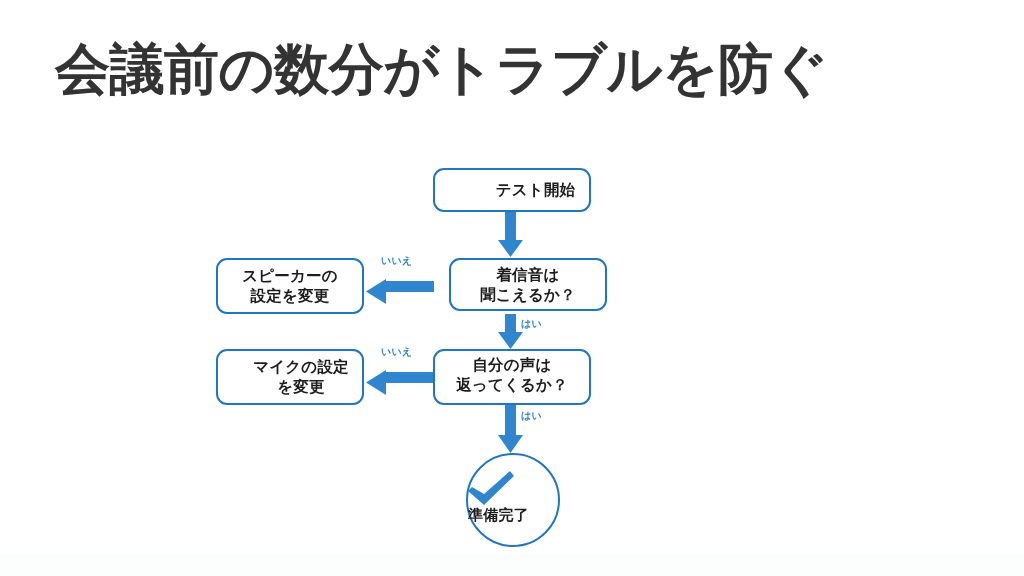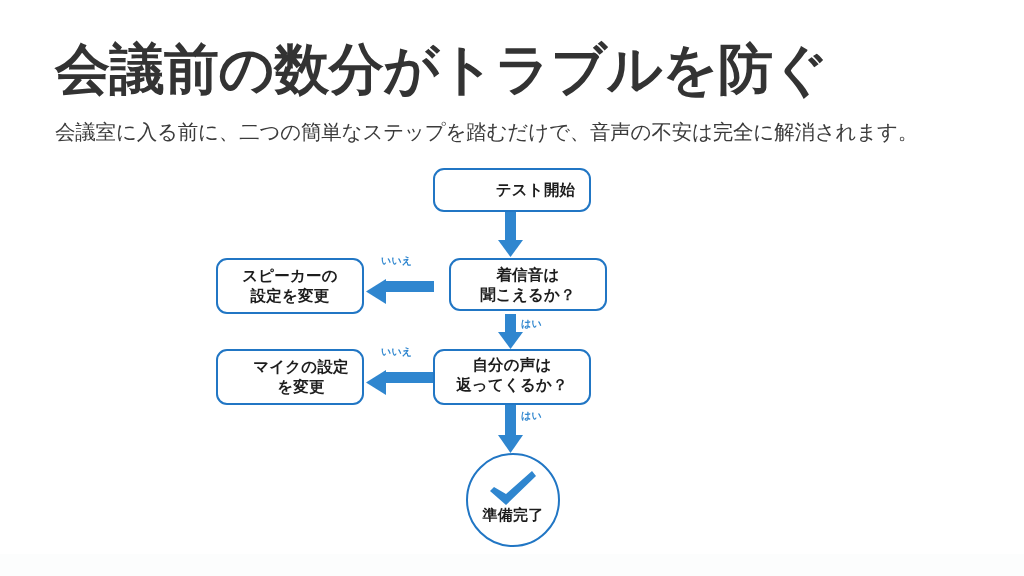--- a/index.html
+++ b/index.html
@@ -83,21 +83,21 @@
     left: 466px;
     top: 303px;
     width: 94px;
     height: 94px;
     box-sizing: border-box;
     border: 2.4px solid #2176c4;
     border-radius: 50%;
     background: #ffffff;
     display: flex;
     flex-direction: column;
-    align-items: center;
+    align-items: flex-start;
     justify-content: flex-start;
     padding-top: 16px;
   }
   #done-check {
     width: 46px;
     height: 34px;
     display: block;
   }
   #done-label {
     margin-top: 1px;
@@ -129,21 +129,20 @@
 </style>
 </head>
 <body>
 
 <div id="slide">
 
   <div id="bottom-band"></div>
 
   <div id="slide-title">会議前の数分がトラブルを防ぐ</div>
 
-  <div id="slide-subtitle">会議室に入る前に、二つの簡単なステップを踏むだけで、音声の不安は完全に解消されます。</div>
 
   <div id="flow-canvas">
 
     <svg class="arrows" viewBox="0 0 1024 426" xmlns="http://www.w3.org/2000/svg">
 
       <g>
         <rect x="505" y="62" width="11" height="30" fill="#2f86cf"></rect>
         <polygon points="498,90 523,90 510.5,107" fill="#2f86cf"></polygon>
       </g>
 

